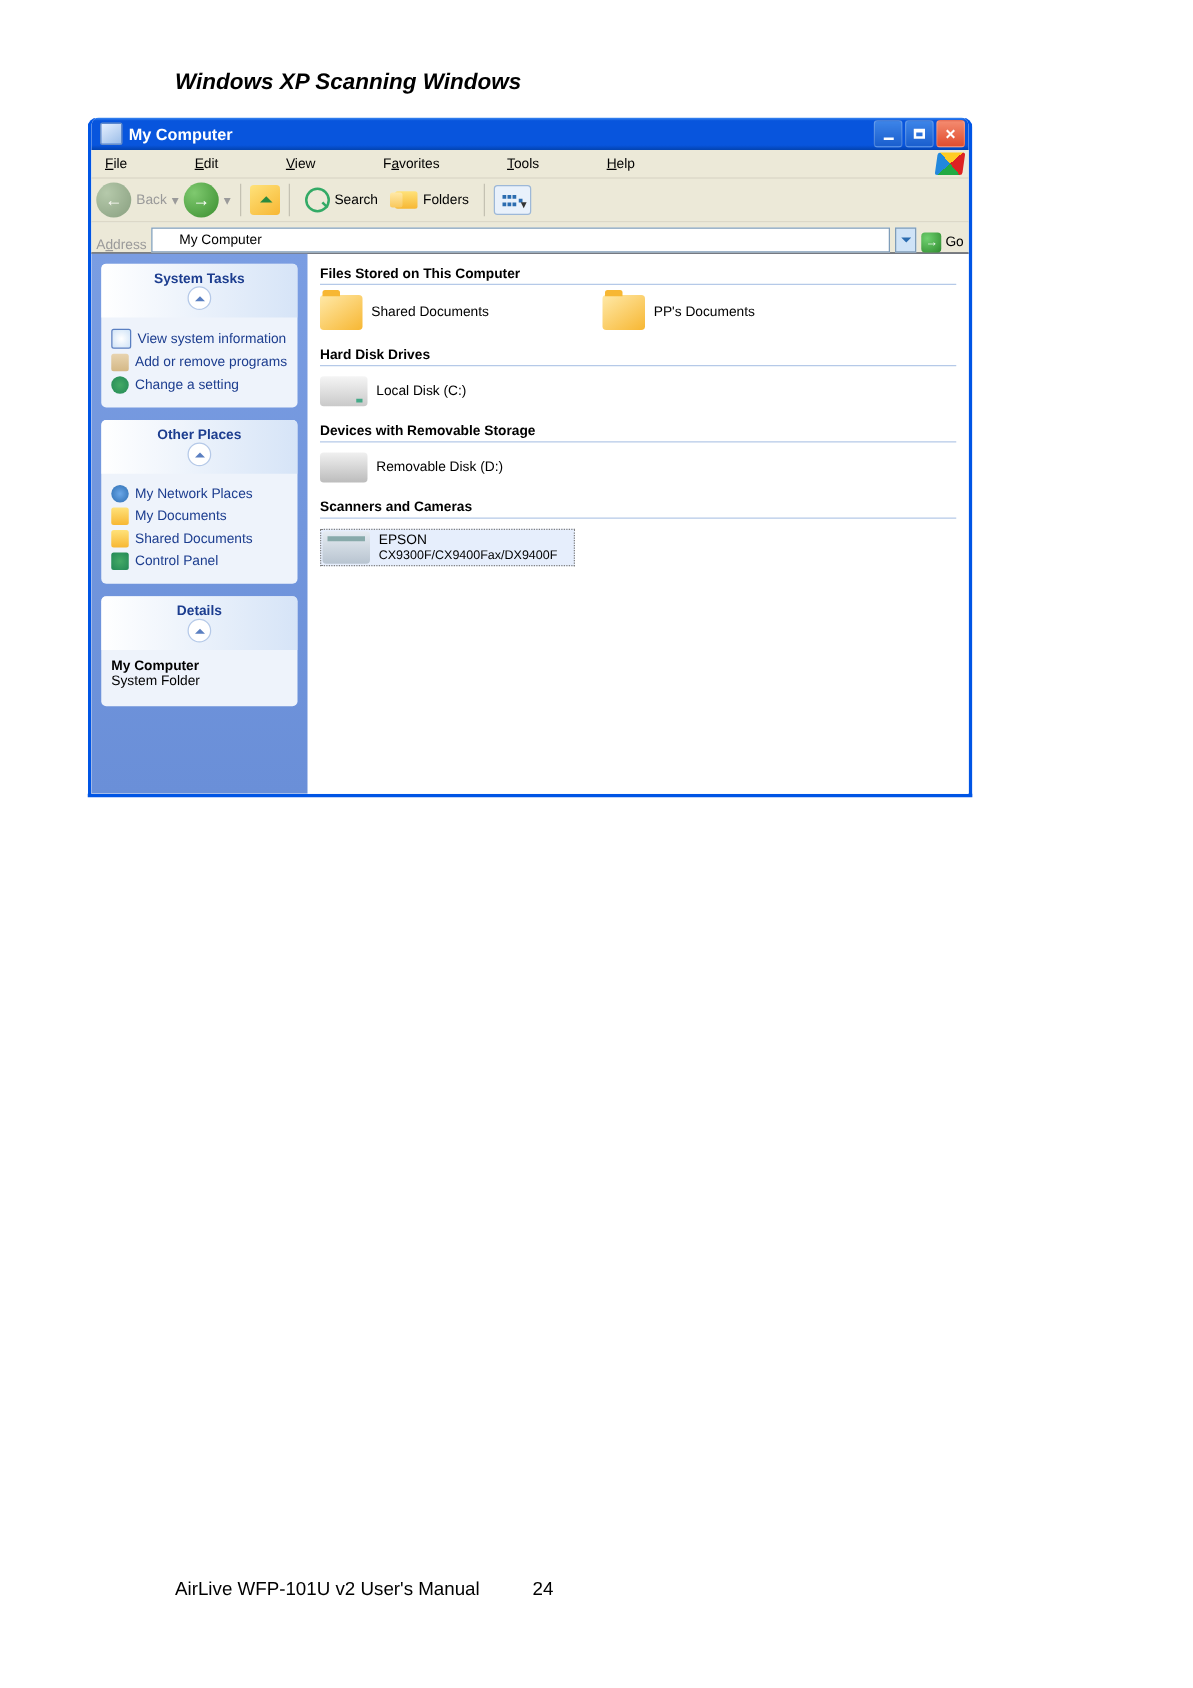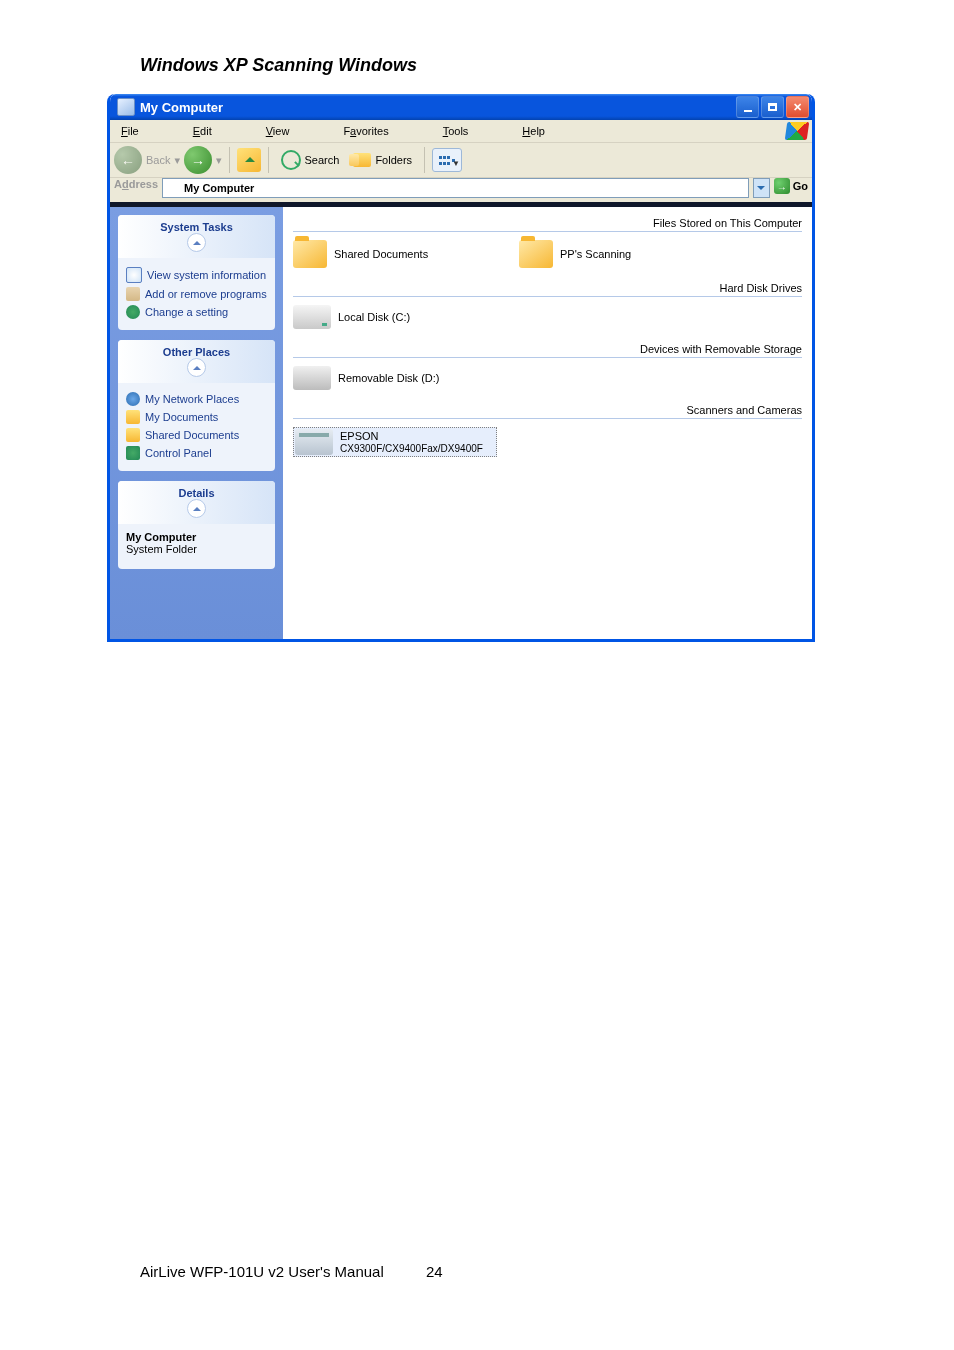--- a/index.html
+++ b/index.html
@@ -12,21 +12,21 @@
   }
   .page-heading {
     font-family: Arial, sans-serif;
     font-weight: bold;
     font-style: italic;
     font-size: 18px;
     margin: 55px 0 18px 140px;
   }
   .window {
     width: 702px;
-    margin-left: 107px;
+    margin-left: 70px;
     border: 3px solid #0055e5;
     border-top: none;
     border-radius: 8px 8px 0 0;
     overflow: hidden;
     box-shadow: 0 0 0 0;
   }
   .titlebar {
     height: 26px;
     background: linear-gradient(to bottom, #3f8cf3 0%, #0855dd 10%, #0855dd 85%, #0343b0 100%);
     display: flex;
@@ -99,22 +99,22 @@
   .ico-search{width:16px;height:16px;border:2px solid #3a6;border-radius:50%;position:relative;}
   .ico-search::after{content:"";position:absolute;width:6px;height:2px;background:#3a6;transform:rotate(45deg);left:11px;top:11px;}
   .ico-folders{width:18px;height:14px;background:linear-gradient(#ffe27a,#f7b733);border-radius:2px;position:relative;}
   .ico-folders::before{content:"";position:absolute;left:-4px;top:1px;width:10px;height:12px;background:linear-gradient(#ffe9a8,#f9c85c);border-radius:2px;}
   .views-btn{width:28px;height:22px;border:1px solid #9db8d8;background:#e9f1fb;border-radius:3px;display:flex;align-items:center;justify-content:center;gap:1px;}
   .views-btn span{width:3px;height:3px;background:#2b6cb0;margin:1px;}
   .views-grid{display:grid;grid-template-columns:repeat(3,3px);grid-gap:1px;}
   .views-btn .dd{font-size:8px;color:#333;margin-left:2px;}
 
   .addrbar {
-    height:24px;background:#ece9d8;border-bottom:5px solid #0f172a;
-    display:flex;align-items:flex-start;padding:0 4px;gap:4px;font-weight:bold;
+    height:24px;background:#ece9d8;border-bottom:1px solid #0f172a;
+    display:flex;align-items:flex-end;padding:0 4px;gap:4px;
   }
   .addr-label{color:#9a9a9a;}
   .addr-field{flex:1;height:18px;background:#fff;border:1px solid #7f9db9;display:flex;align-items:center;padding-left:3px;gap:4px;}
   .addr-dd{width:15px;height:18px;background:#cfe3f7;border:1px solid #7f9db9;display:flex;align-items:center;justify-content:center;}
   .addr-dd::after{content:"";border:4px solid transparent;border-top-color:#2b6cb0;margin-top:3px;}
   .go-btn{display:flex;align-items:center;gap:3px;}
   .go-ico{width:16px;height:16px;background:radial-gradient(circle at 30% 30%,#6fd06f,#2e8b2e);border-radius:3px;display:flex;align-items:center;justify-content:center;color:#fff;font-size:10px;}
 
   .body-area{display:flex;height:432px;background:#fff;}
   .sidebar{width:157px;background:linear-gradient(to bottom,#7a9de2 0%,#6a8fd8 100%);padding:8px;display:flex;flex-direction:column;gap:10px;}
@@ -128,21 +128,21 @@
   .ti-info{background:radial-gradient(circle,#fff,#cfe3f7);border:1px solid #5a7fc1;border-radius:2px;}
   .ti-add{background:linear-gradient(#e8d4b0,#d4b886);border-radius:2px;}
   .ti-gear{background:radial-gradient(circle,#4a6,#285);border-radius:50%;}
   .ti-net{background:radial-gradient(circle,#6aa7e8,#2b6cb0);border-radius:50%;}
   .ti-fold{background:linear-gradient(#ffe27a,#f7b733);border-radius:2px;}
   .ti-cp{background:radial-gradient(circle,#4a6,#285);border-radius:2px;}
   .details-body{padding:7px 8px 14px 8px;}
   .details-body .bold{font-weight:bold;}
 
   .content{flex:1;padding:6px 10px;overflow:auto;}
-  .grp-hdr{font-weight:normal;font-size:11px;border-bottom:1px solid #b5c9e8;padding-bottom:2px;margin:4px 0 8px 0;text-align:right;}
+  .grp-hdr{font-weight:bold;font-size:11px;border-bottom:1px solid #b5c9e8;padding-bottom:2px;margin:4px 0 8px 0;}
   .items-row{display:flex;gap:26px;margin-bottom:14px;}
   .item{display:flex;align-items:center;gap:7px;width:200px;}
   .item.sel{border:1px dotted #808080;background:#e6eefc;padding:1px;}
   .ico-folder{width:34px;height:28px;background:linear-gradient(145deg,#ffe9a8,#f7b733);border-radius:3px;position:relative;flex-shrink:0;}
   .ico-folder::before{content:"";position:absolute;width:14px;height:5px;background:#f7b733;top:-4px;left:2px;border-radius:2px 2px 0 0;}
   .ico-disk{width:38px;height:24px;background:linear-gradient(to bottom,#f5f5f5,#c9c9c9);border-radius:3px;position:relative;flex-shrink:0;}
   .ico-disk::after{content:"";position:absolute;right:4px;bottom:3px;width:5px;height:3px;background:#4a8;}
   .ico-remov{width:38px;height:24px;background:linear-gradient(to bottom,#f0f0f0,#bcbcbc);border-radius:3px;flex-shrink:0;}
   .ico-scan{width:38px;height:26px;background:linear-gradient(to bottom,#e6ecf2,#b8c4d0);border-radius:3px;flex-shrink:0;position:relative;}
   .ico-scan::after{content:"";position:absolute;left:4px;right:4px;top:4px;height:4px;background:#8aa;}
@@ -286,21 +286,21 @@
 
     <div class="content">
       <div class="grp-hdr">Files Stored on This Computer</div>
       <div class="items-row">
         <div class="item">
           <span class="ico-folder"></span>
           <span class="item-label">Shared Documents</span>
         </div>
         <div class="item">
           <span class="ico-folder"></span>
-          <span class="item-label">PP's Scanning</span>
+          <span class="item-label">PP's Documents</span>
         </div>
       </div>
 
       <div class="grp-hdr">Hard Disk Drives</div>
       <div class="items-row">
         <div class="item">
           <span class="ico-disk"></span>
           <span class="item-label">Local Disk (C:)</span>
         </div>
       </div>

